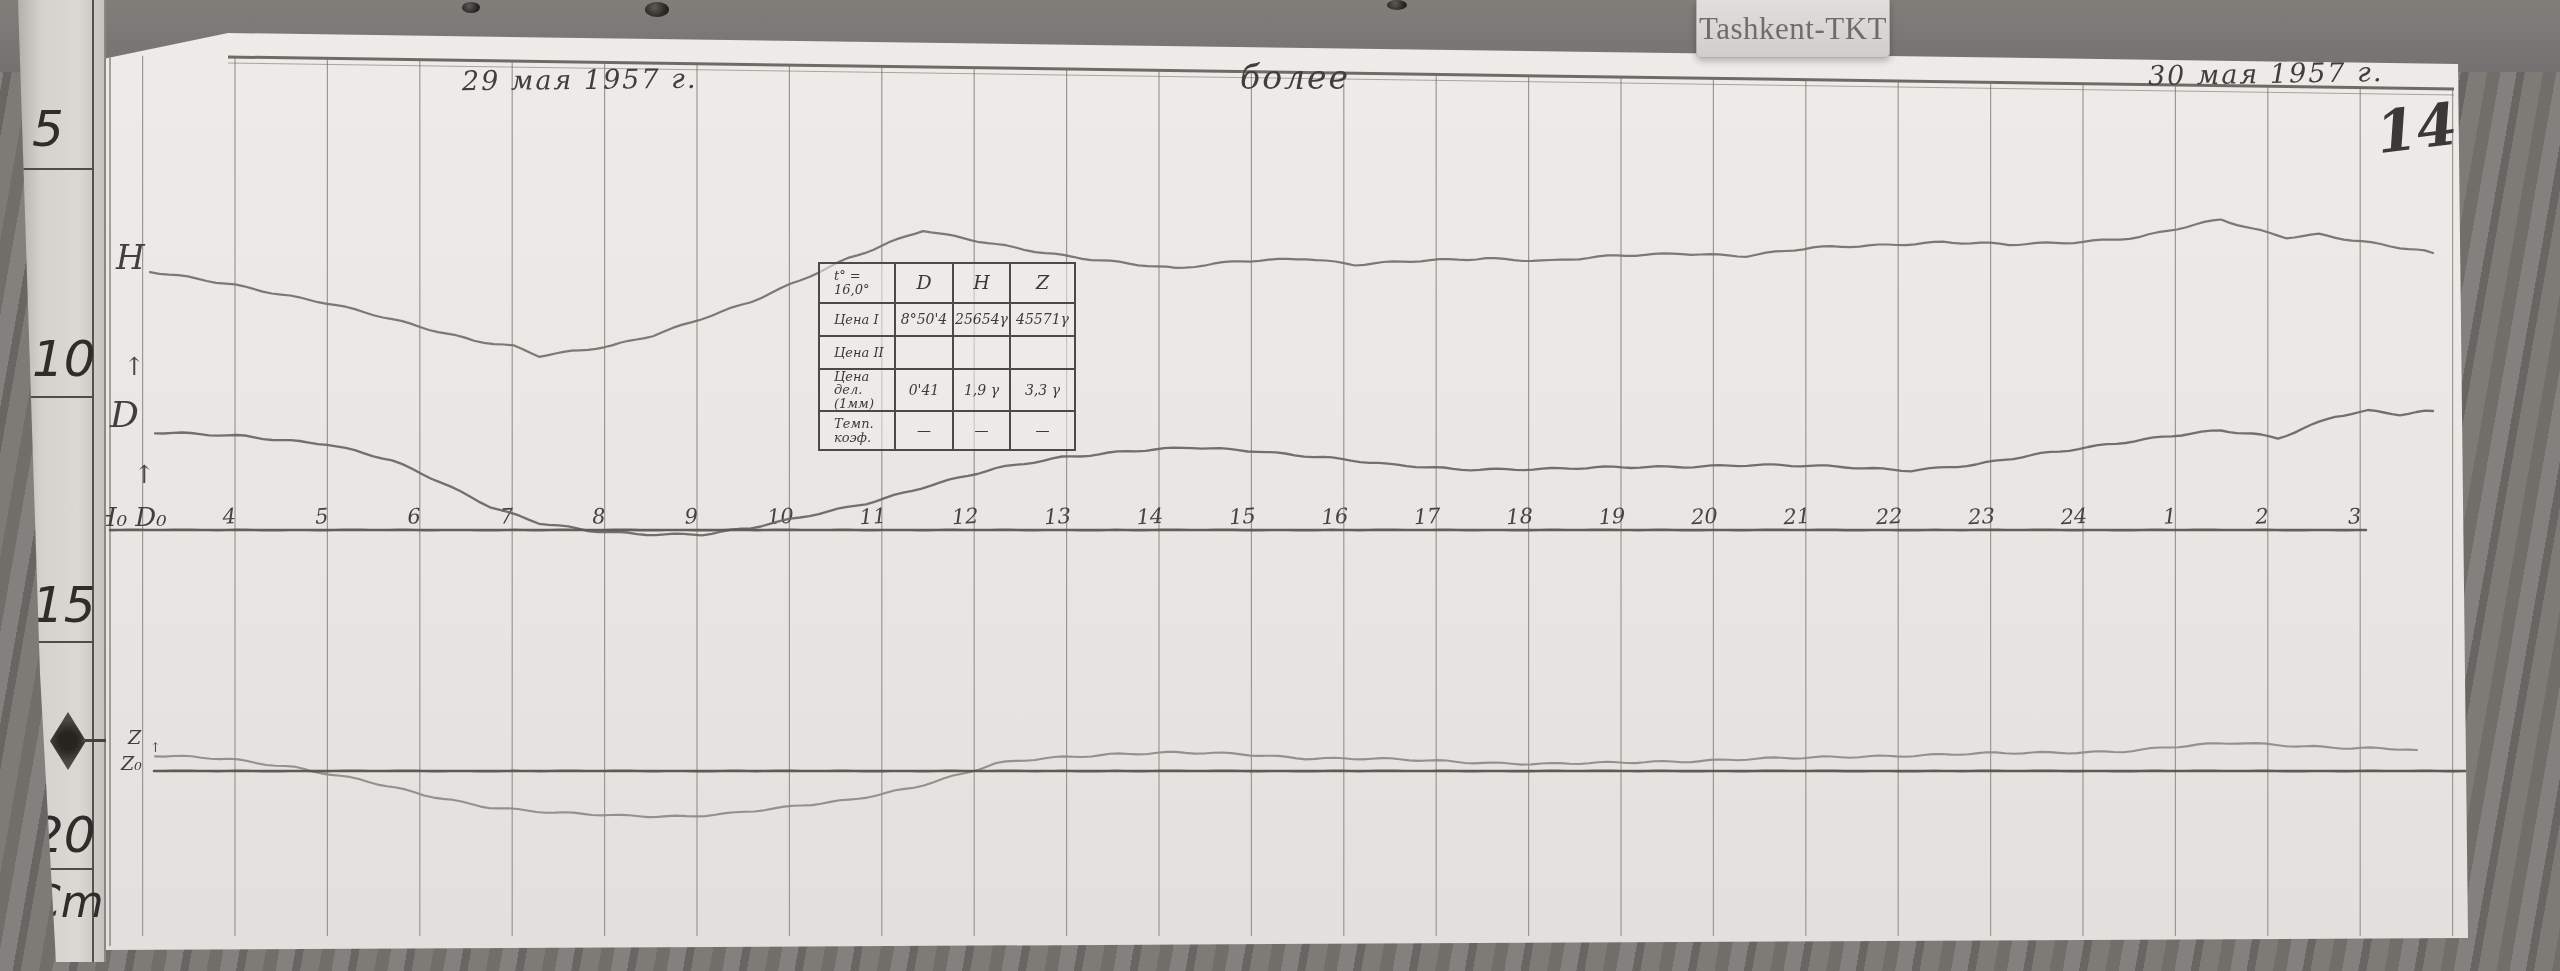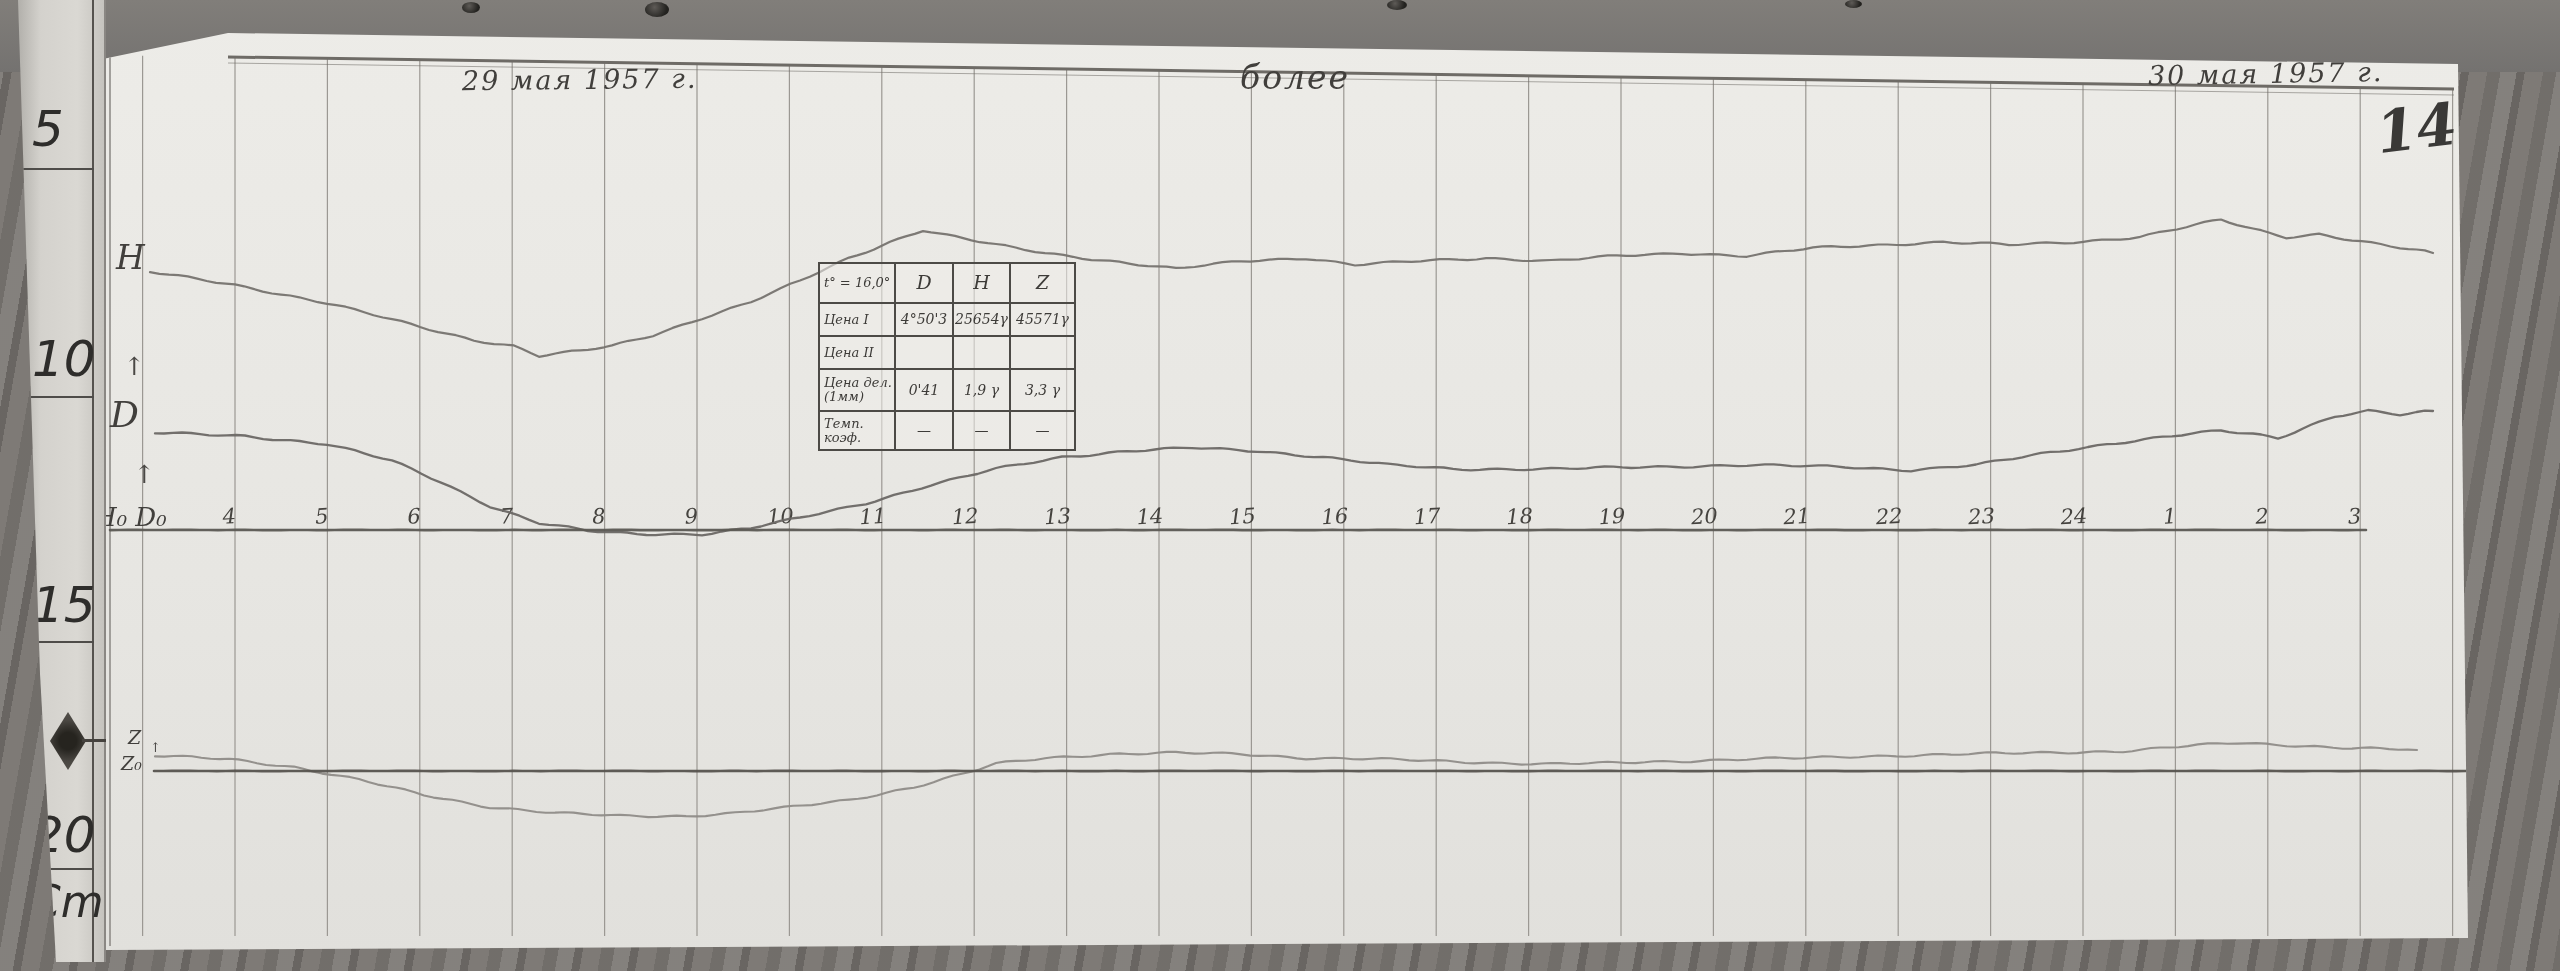--- a/index.html
+++ b/index.html
@@ -40,21 +40,21 @@
   .btable{position:absolute;left:728px;top:262px;z-index:4;
     display:grid;grid-template-columns:76px 58px 57px 63px;
     grid-template-rows:40px 33px 33px 42px 37px;
     border:2px solid #4c4a46;background:rgba(238,237,233,.55);}
   .btable .tcell{border-right:2px solid #4c4a46;border-bottom:2px solid #4c4a46;
     display:flex;align-items:center;justify-content:center;text-align:center;
     font-family:"DejaVu Serif",serif;font-style:italic;font-size:14px;
     color:#3d3b38;line-height:1.05;padding:1px;overflow:hidden;}
   .btable .tcell:nth-child(4n){border-right:none;}
   .btable .tcell:nth-last-child(-n+4){border-bottom:none;}
-  .btable .tcell.c0{justify-content:flex-start;text-align:left;padding-left:4px;font-size:13px;}
+  .btable .tcell.c0{justify-content:flex-start;text-align:left;padding-left:14px;font-size:13px;}
   .btable .tcell.hdr{font-size:19px;}
   
   .ruler{position:absolute;left:12px;top:0;width:96px;height:962px;z-index:5;
     background:linear-gradient(90deg,#a9a7a2,#d4d2cd 30%,#dad8d3 68%,#c2c0bb);
     clip-path:polygon(6px 0,94px 0,94px 100%,44px 100%,28px 70%);}
   .ruler-line{position:absolute;right:14px;top:0;bottom:0;width:2px;background:#55524e;}
   .ruler-edge{position:absolute;right:2px;top:0;bottom:0;width:2px;background:#8a8783;}
   .ruler-tick{position:absolute;left:8px;right:14px;height:2px;background:#4e4c49;}
   .ruler-num{position:absolute;left:20px;font-family:"DejaVu Sans",sans-serif;
     font-style:italic;font-size:50px;color:#2e2d2b;}
@@ -152,21 +152,21 @@
     <div class="hw lab-small" style="left:38px;top:726px">Z</div>
     <div class="hw arrow small" style="left:60px;top:740px">↑</div>
     <div class="hw lab-small" style="left:31px;top:752px">Z₀</div>
 
     <div class="btable">
         <div class="tcell c0">t° = 16,0°</div>
         <div class="tcell hdr">D</div>
         <div class="tcell hdr">Н</div>
         <div class="tcell hdr">Z</div>
         <div class="tcell c0">Цена I</div>
-        <div class="tcell">4°50'3</div>
+        <div class="tcell">8°50'4</div>
         <div class="tcell">25654γ</div>
         <div class="tcell">45571γ</div>
         <div class="tcell c0">Цена II</div>
         <div class="tcell"></div>
         <div class="tcell"></div>
         <div class="tcell"></div>
         <div class="tcell c0">Цена дел. (1мм)</div>
         <div class="tcell">0'41</div>
         <div class="tcell">1,9 γ</div>
         <div class="tcell">3,3 γ</div>
@@ -186,13 +186,14 @@
       <div class="ruler-tick" style="top: 168px;"></div>
       <div class="ruler-num" style="top: 330px;">10</div>
       <div class="ruler-tick" style="top: 396px;"></div>
       <div class="ruler-num" style="top: 576px;">15</div>
       <div class="ruler-tick" style="top: 641px;"></div>
       <div class="ruler-num" style="top: 806px;">20</div>
       <div class="ruler-tick" style="top: 868px;"></div>
       <div class="ruler-unit" style="top: 876px;">Cm</div>
     </div>
 
+  <div class="station-tag">Tashkent-TKT</div>
 </div>
 
 </body></html>

